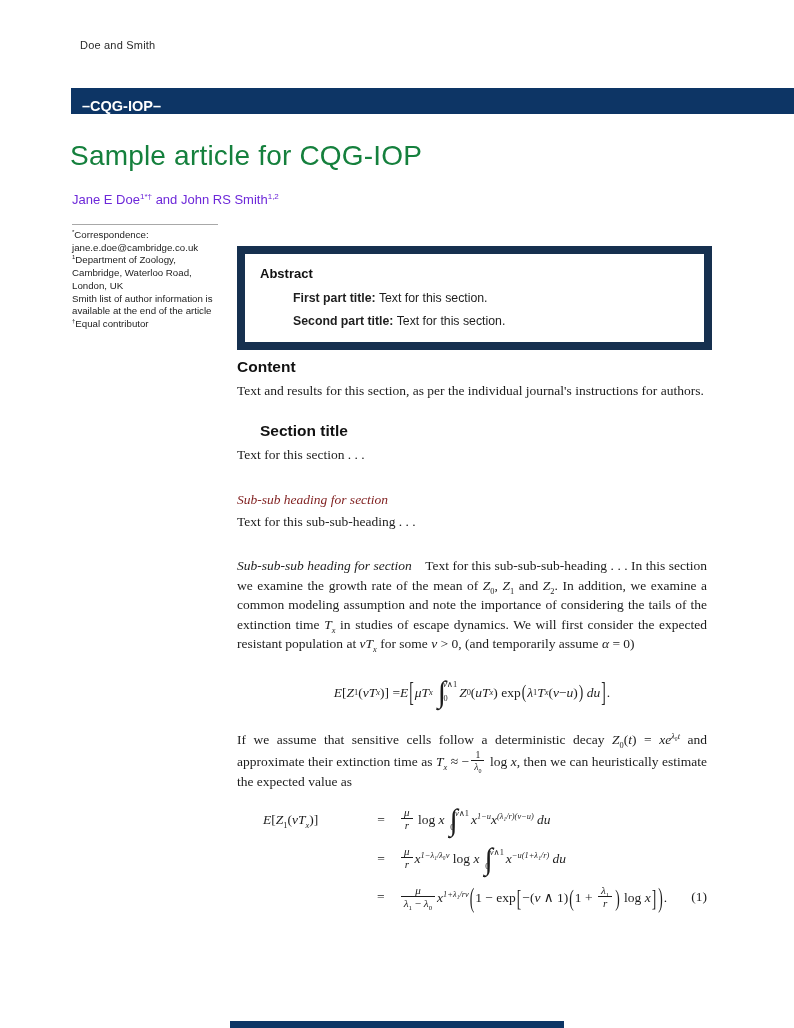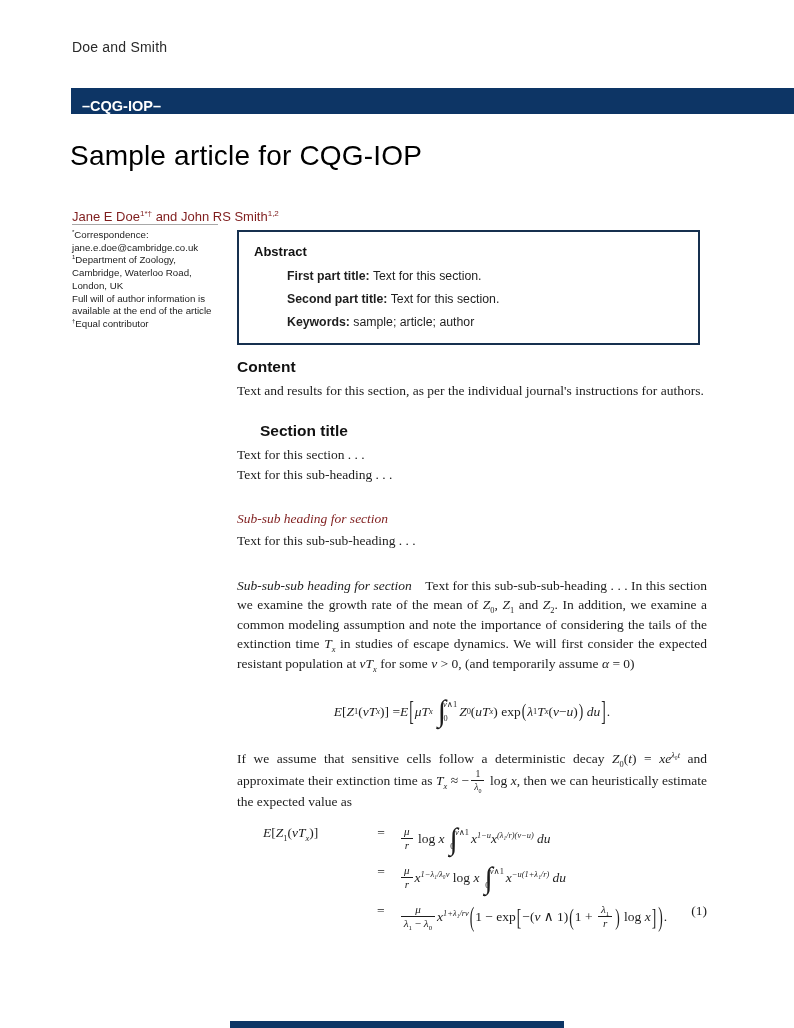--- a/index.html
+++ b/index.html
@@ -3,55 +3,55 @@
 <meta charset="utf-8">
 <style>
   html,body { margin:0; padding:0; background:#ffffff; }
   .page {
     position:relative; width:794px; height:1028px; margin:0 auto;
     background:#ffffff; overflow:hidden; color:#1c1c1c;
     font-family:"Liberation Serif","DejaVu Serif",serif;
   }
 
   .running-head {
-    position:absolute; left:72px; top:39px;
-    font-family:"Liberation Sans","DejaVu Sans",sans-serif;
-    font-size:14px; color:#2a2a2a; letter-spacing:0.2px;
+    position:absolute; left:80px; top:39px;
+    font-family:"Liberation Sans","DejaVu Sans",sans-serif;
+    font-size:11px; color:#2a2a2a; letter-spacing:0.2px;
   }
   .banner {
     position:absolute; left:71px; top:88px; width:784px; height:26px;
     background:#0d3565; display:flex; align-items:flex-end;
   }
   .banner-label {
     font-family:"Liberation Sans","DejaVu Sans",sans-serif;
     color:#ffffff; font-weight:bold; font-size:14.5px; padding-left:11px;
   }
   .title {
     position:absolute; left:70px; top:140px; margin:0;
     font-family:"Liberation Sans","DejaVu Sans",sans-serif;
-    font-size:28px; font-weight:500; color:#000000; letter-spacing:0.2px;
+    font-size:28px; font-weight:500; color:#15803d; letter-spacing:0.2px;
   }
   .authors {
-    position:absolute; left:72px; top:209px;
-    font-family:"Liberation Sans","DejaVu Sans",sans-serif;
-    font-size:13px; color:#7f1d1d;
+    position:absolute; left:72px; top:192px;
+    font-family:"Liberation Sans","DejaVu Sans",sans-serif;
+    font-size:13px; color:#6d28d9;
   }
   .authors sup { font-size:0.62em; }
 
   .sidebar {
     position:absolute; left:72px; top:224px; width:148px;
     font-family:"Liberation Sans","DejaVu Sans",sans-serif;
     font-size:9.7px; line-height:1.3; color:#222222;
   }
   .sidebar-rule { border-top:1px solid #a8a8a8; margin-bottom:4px; width:146px; }
   .sidebar-line { margin:0; }
 
   .abstract-box {
-    position:absolute; left:237px; top:230px; width:429px;
-    border:2px solid #0369a1; padding:10px 15px 12px 15px;
+    position:absolute; left:237px; top:246px; width:429px;
+    border:8px solid #0369a1; padding:10px 15px 12px 15px;
     font-family:"Liberation Sans","DejaVu Sans",sans-serif;
   }
   .abstract-heading { font-weight:bold; font-size:13px; margin:2px 0 10px 0; color:#111; }
   .abstract-line { font-size:12.3px; margin:0 0 9px 0; color:#1e1e1e;padding-left:33px; }
   .abstract-line:last-child { margin-bottom:2px; }
   .abstract-label { font-weight:bold; }
 
   .main { position:absolute; left:237px; top:358px; width:470px; }
   .sec-heading {
     font-family:"Liberation Sans","DejaVu Sans",sans-serif;
@@ -88,21 +88,21 @@
   .ilims {
     display:inline-flex; flex-direction:column; justify-content:space-between;
     vertical-align:middle; height:2.7em; font-size:0.62em; line-height:1; margin-left:-3px; padding:1px 0;
   }
   .ilim-sub { transform:translateX(-0.55em); }
   .bigd { display:inline-block; vertical-align:middle; margin:0 1px; }
 
   .display-eq { margin:16px 0 14px 0; text-align:center; min-height:46px;
     display:flex; align-items:center; justify-content:center; }
   .aligned-eq { margin-top:14px; padding-left:26px; }
-  .eq-row { display:flex; margin-bottom:11px; }
+  .eq-row { display:flex; align-items:center; margin-bottom:11px; }
   .eq-lhs { width:100px; white-space:nowrap; }
   .eq-rel { width:36px; text-align:center; }
   .eq-rhs { flex:1; white-space:nowrap; }
   .eq-num { width:40px; text-align:right; }
 
   .footer-bar {
     position:absolute; left:230px; bottom:0; width:334px; height:7px; background:#0d3565;
   }
 </style>
 </head>
@@ -120,50 +120,45 @@
 
   <div class="authors"><span class="mr">Jane E Doe</span><sup class="mr">1*†</sup><span class="mr"> and John RS Smith</span><sup class="mr">1,2</sup></div>
 
   <aside class="sidebar">
     <div class="sidebar-rule"></div>
     <div class="sidebar-line"><sup class="mr">*</sup><span class="mr">Correspondence:</span></div>
     <div class="sidebar-line"><span class="mr">jane.e.doe@cambridge.co.uk</span></div>
     <div class="sidebar-line"><sup class="mr">1</sup><span class="mr">Department of Zoology,</span></div>
     <div class="sidebar-line"><span class="mr">Cambridge, Waterloo Road,</span></div>
     <div class="sidebar-line"><span class="mr">London, UK</span></div>
-    <div class="sidebar-line"><span class="mr">Full will of author information is</span></div>
+    <div class="sidebar-line"><span class="mr">Smith list of author information is</span></div>
     <div class="sidebar-line"><span class="mr">available at the end of the article</span></div>
     <div class="sidebar-line"><sup class="mr">†</sup><span class="mr">Equal contributor</span></div>
   </aside>
 
   <section class="abstract-box" style="border-color: rgb(22, 48, 79);">
     <div class="abstract-heading">Abstract</div>
     <div class="abstract-line">
       <span class="abstract-label">First part title:</span>
       <span>Text for this section.</span>
     </div>
     <div class="abstract-line">
       <span class="abstract-label">Second part title:</span>
       <span>Text for this section.</span>
     </div>
-    <div class="abstract-line">
-      <span class="abstract-label">Keywords:</span>
-      <span>sample; article; author</span>
-    </div>
   </section>
 
   <main class="main">
 
     <h2 class="sec-heading">Content</h2>
     <p class="body-par">Text and results for this section, as per the individual journal's instructions for authors.</p>
 
     <h2 class="sec-heading mt-sec">Section title</h2>
     <p class="body-par">Text for this section . . .</p>
 
-    <p class="body-par">Text for this sub-heading . . .</p>
 
     <h4 class="subsub-heading">Sub-sub heading for section</h4>
     <p class="body-par">Text for this sub-sub-heading . . .</p>
 
     <p class="body-par mt-par eq"><span class="mi">Sub-sub-sub heading for section</span><span class="mr"> Text for this sub-sub-sub-heading . . . In this section we examine the growth rate of the mean of </span><span class="mi">Z</span><sub class="mr">0</sub><span class="mr">, </span><span class="mi">Z</span><sub class="mr">1</sub><span class="mr"> and </span><span class="mi">Z</span><sub class="mr">2</sub><span class="mr">. In addition, we examine a common modeling assumption and note the importance of considering the tails of the extinction time </span><span class="mi">T</span><sub class="mi">x</sub><span class="mr"> in studies of escape dynamics. We will first consider the expected resistant population at </span><span class="mi">vT</span><sub class="mi">x</sub><span class="mr"> for some </span><span class="mi">v</span><span class="mr"> &gt; 0, (and temporarily assume </span><span class="mi">α</span><span class="mr"> = 0)</span></p>
 
     <div class="display-eq eq">
         <span class="mi">E</span>
         <span class="mr">[</span>
         <span class="mi">Z</span>

